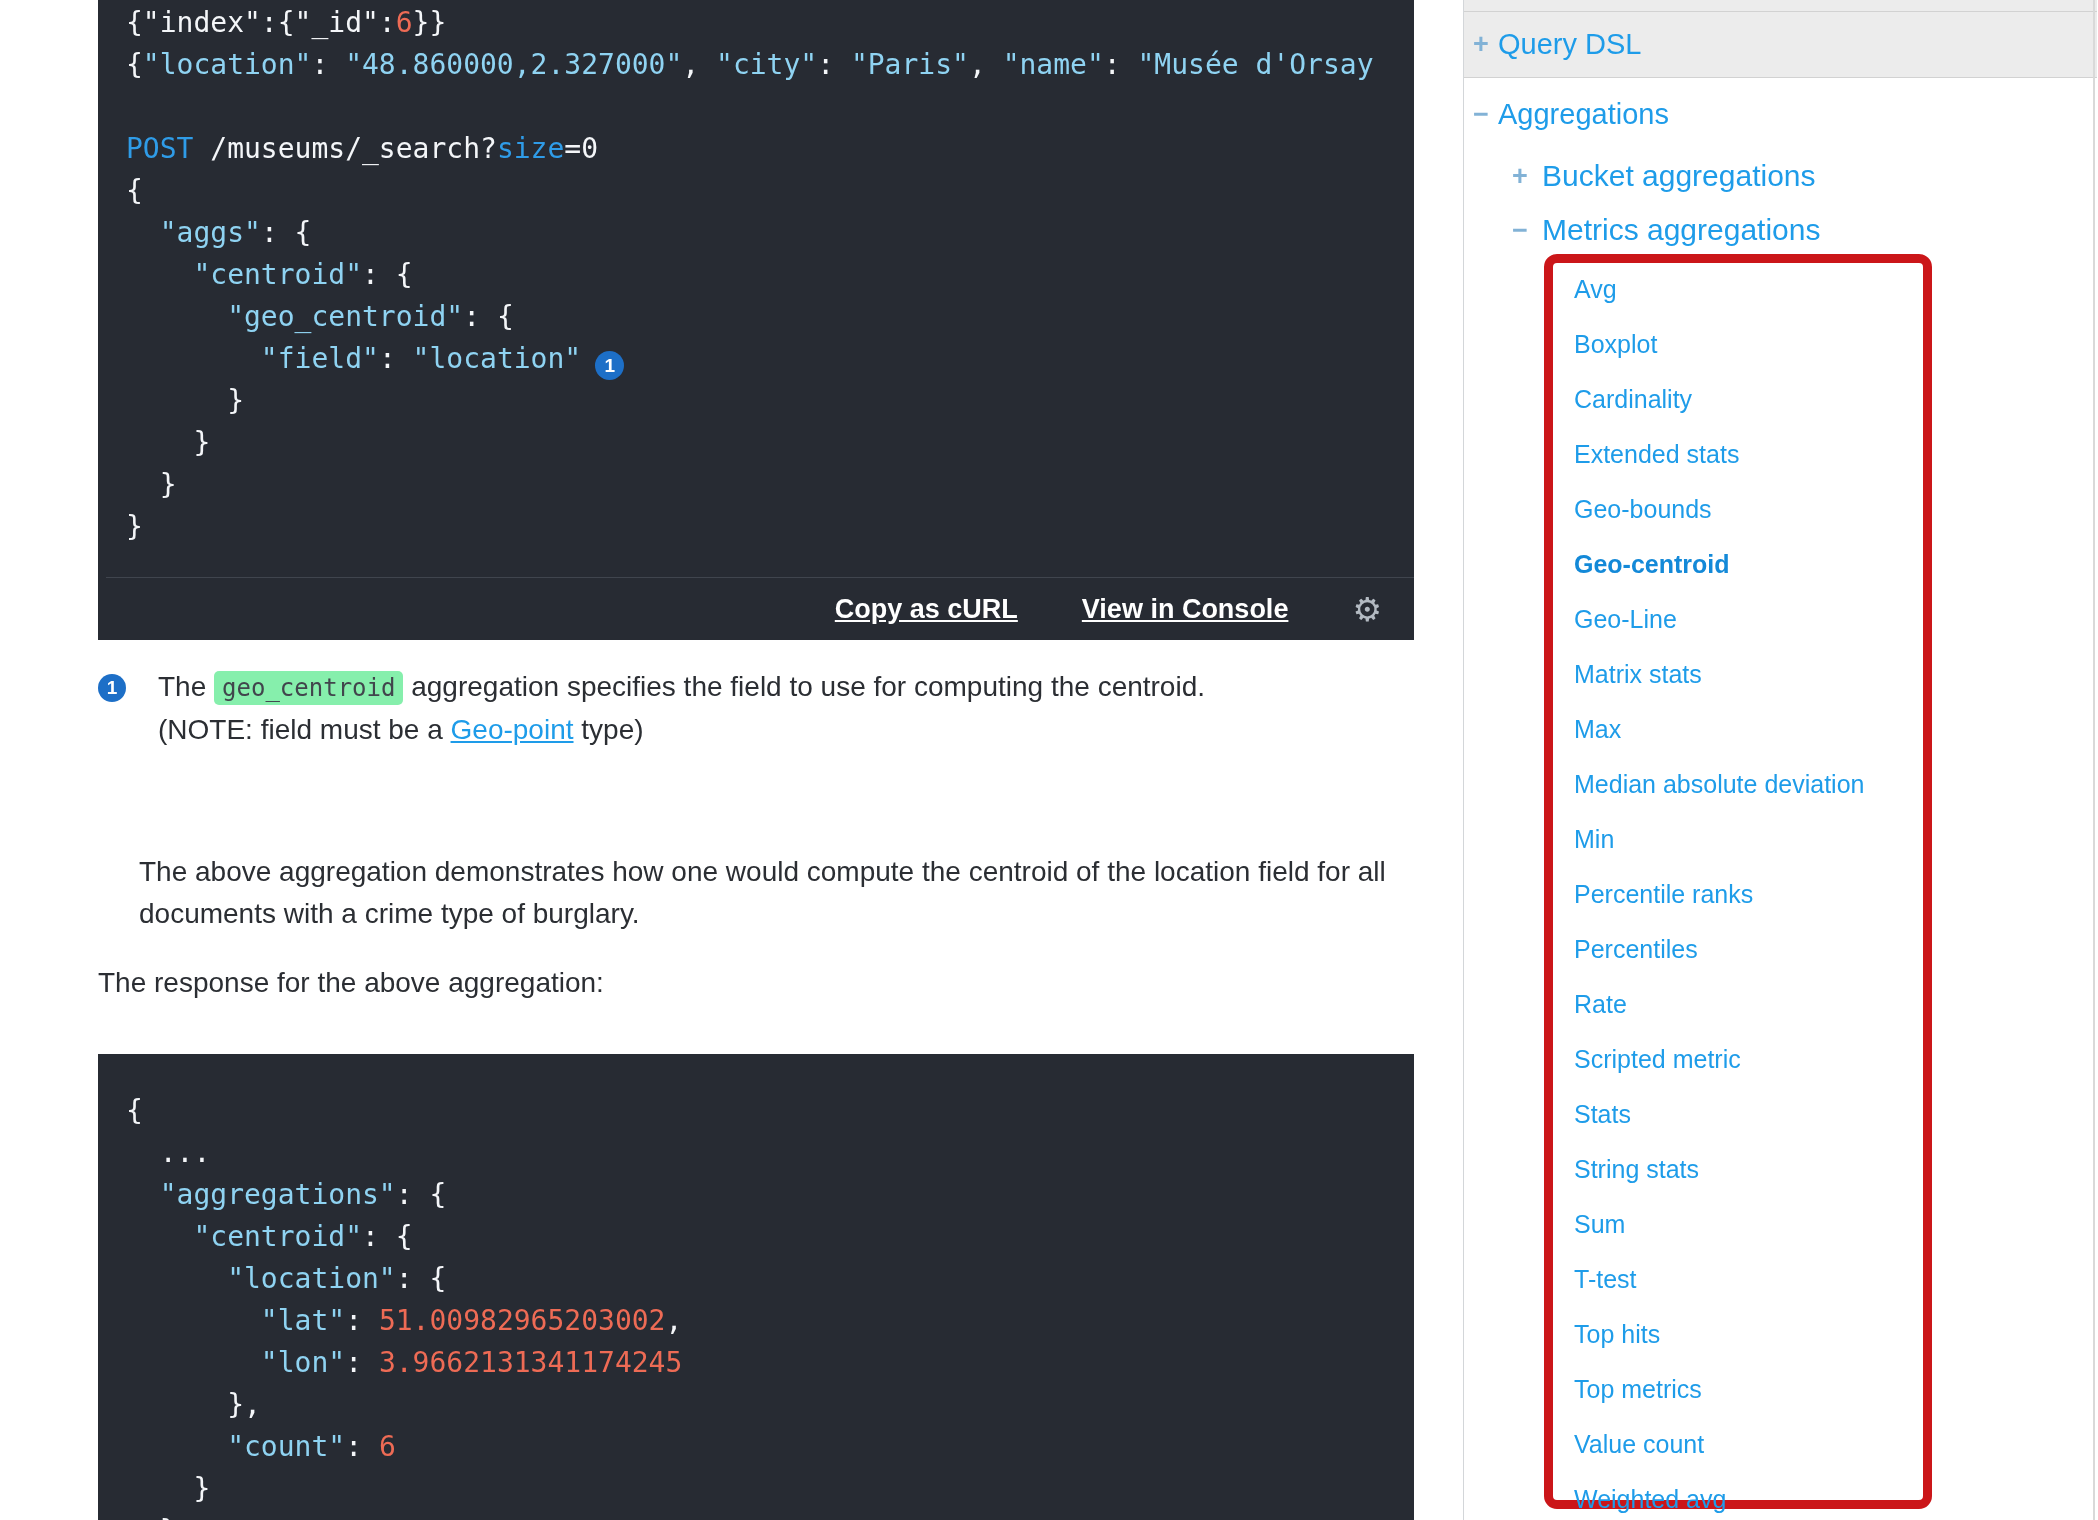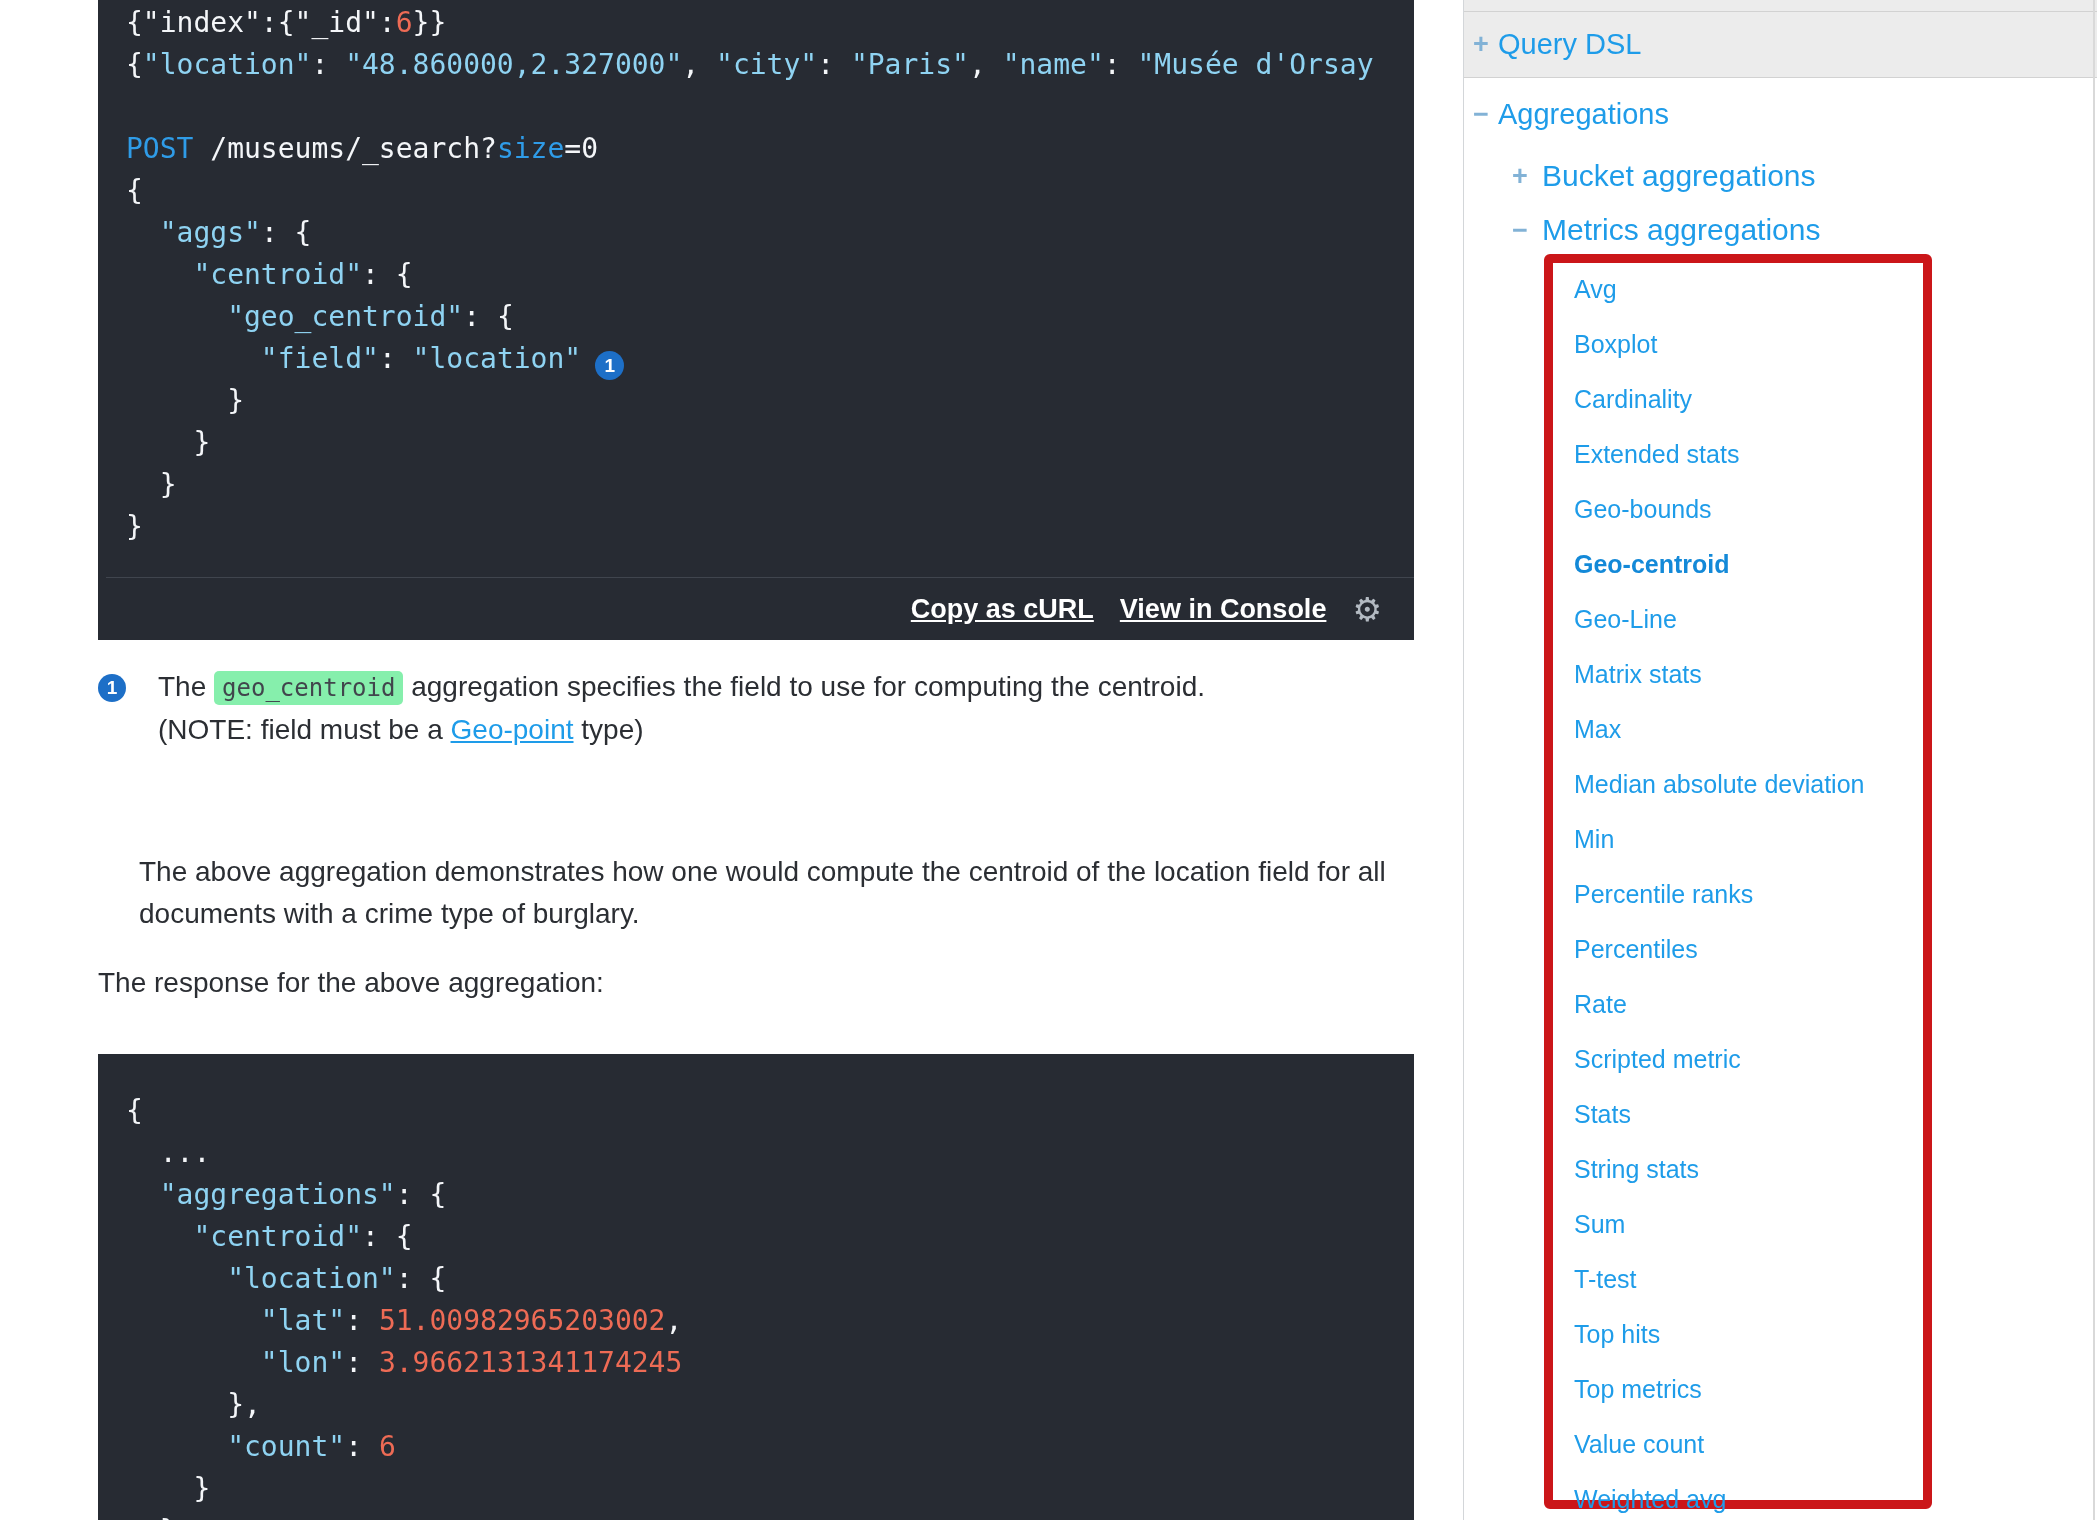--- a/index.html
+++ b/index.html
@@ -23,21 +23,21 @@
   .tok-n{color:#ee6b55;}
   .code-badge{
     display:inline-block;width:29px;height:29px;border-radius:50%;
     background:#1d6fc7;color:#fff;font-family:"Liberation Sans",sans-serif;
     font-size:19px;font-weight:bold;line-height:29px;text-align:center;
     vertical-align:-4px;margin-left:14px;
   }
   .code-toolbar{
     position:absolute;left:8px;right:0;bottom:0;height:63px;
     border-top:1px solid #40454e;display:flex;align-items:center;
-    justify-content:flex-end;gap:26px;padding-right:32px;box-sizing:border-box;
+    justify-content:flex-end;gap:64px;padding-right:32px;box-sizing:border-box;
   }
   .toolbar-link{color:#ffffff;font-size:27px;font-weight:bold;text-decoration:underline;cursor:pointer;}
   .gear{color:#b3bac2;font-size:33px;line-height:33px;cursor:pointer;}
   
   .callout{position:absolute;left:98px;top:666px;width:1322px;display:flex;gap:32px;}
   .callout-badge{
     width:28px;height:28px;border-radius:50%;background:#1d6fc7;color:#fff;
     font-weight:bold;font-size:19px;line-height:28px;text-align:center;flex:none;margin-top:8px;
   }
   .callout-text{font-size:28px;line-height:42px;color:#2b2e33;}
@@ -60,21 +60,21 @@
   .row-qdsl{height:65px;background:#ececec;border-bottom:1px solid #d2d2d2;padding-left:8px;gap:8px;}
   .row-agg{height:52px;margin-top:10px;padding-left:8px;gap:8px;}
   .row-sub{height:44px;padding-left:47px;gap:13px;}
   #bucketRow{margin-top:14px;}
   #metricsRow{margin-top:10px;}
   .toggle-icon{color:#82b2d6;font-size:27px;font-weight:bold;width:18px;text-align:center;flex:none;}
   .nav-link-lg{color:#1e9ce9;font-size:29px;}
   .nav-link-md{color:#1e9ce9;font-size:30px;}
   .red-box{
     margin:2px 0 0 80px;width:388px;height:1255px;box-sizing:border-box;
-    border:9px solid #cb1619;border-radius:6px;padding:14px 7px 0 21px;
+    border:9px solid #cb1619;border-radius:13px;padding:14px 7px 0 21px;
   }
   ul.metrics-list{list-style:none;margin:0;padding:0;}
   .metrics-list li{font-size:25px;line-height:25px;margin-bottom:30px;color:#1e9ce9;cursor:pointer;white-space:nowrap;}
   .metrics-list li:last-child{margin-bottom:0;}
   .metrics-list li.active{font-weight:bold;color:#1389d8;margin-top:20px;}
   .right-edge-line{position:absolute;left:2093px;top:0;width:2px;height:1520px;background:#d9d9d9;}
 </style>
 </head>
 <body>
 

